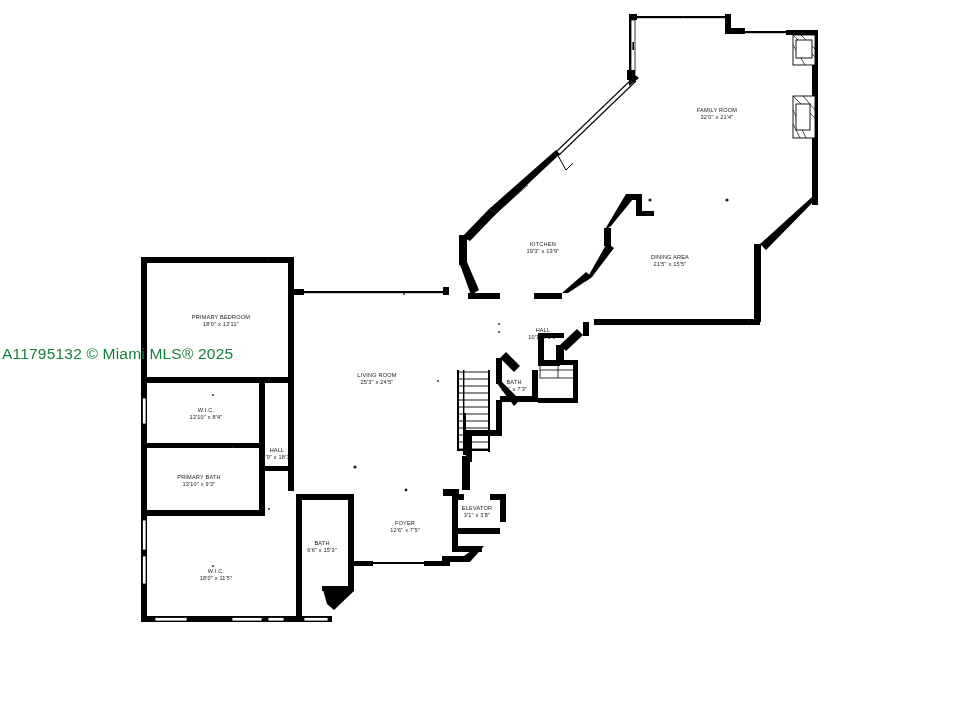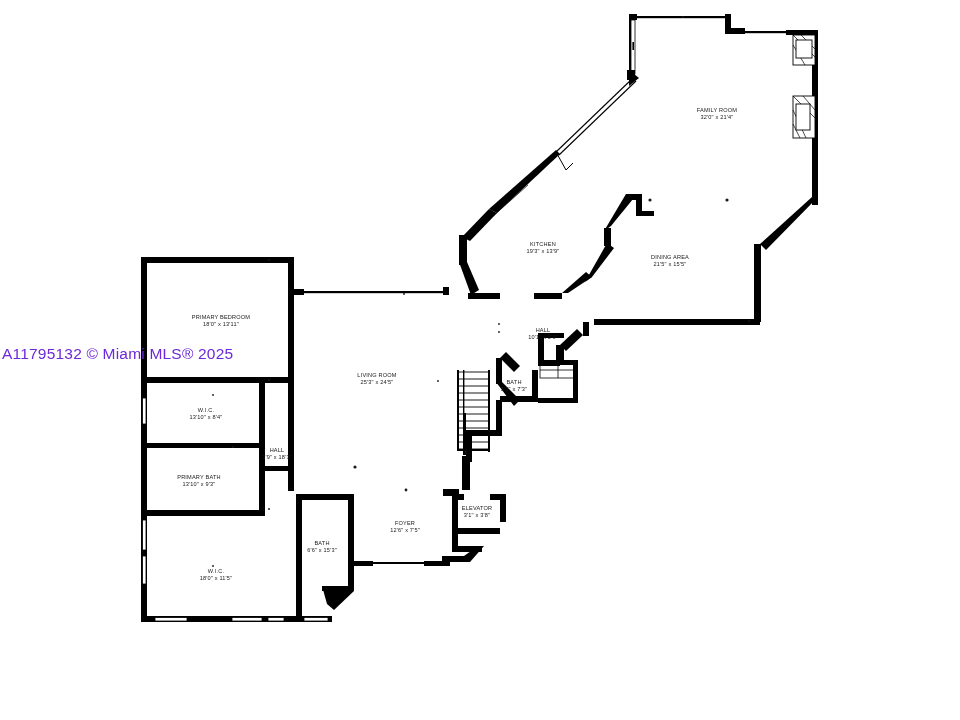--- a/index.html
+++ b/index.html
@@ -44,21 +44,21 @@
     font-weight: 400;
   }
   .room-label .rl-dim {
     display: block;
     font-weight: 400;
   }
   #mls-watermark {
     position: absolute;
     left: 2px;
     top: 345px;
-    color: #6d28d9;
+    color: #15803d;
     font-family: "Liberation Sans", sans-serif;
     font-size: 15.5px;
     letter-spacing: 0.2px;
     white-space: nowrap;
     user-select: none;
   }
 </style>
 </head>
 <body>
 

